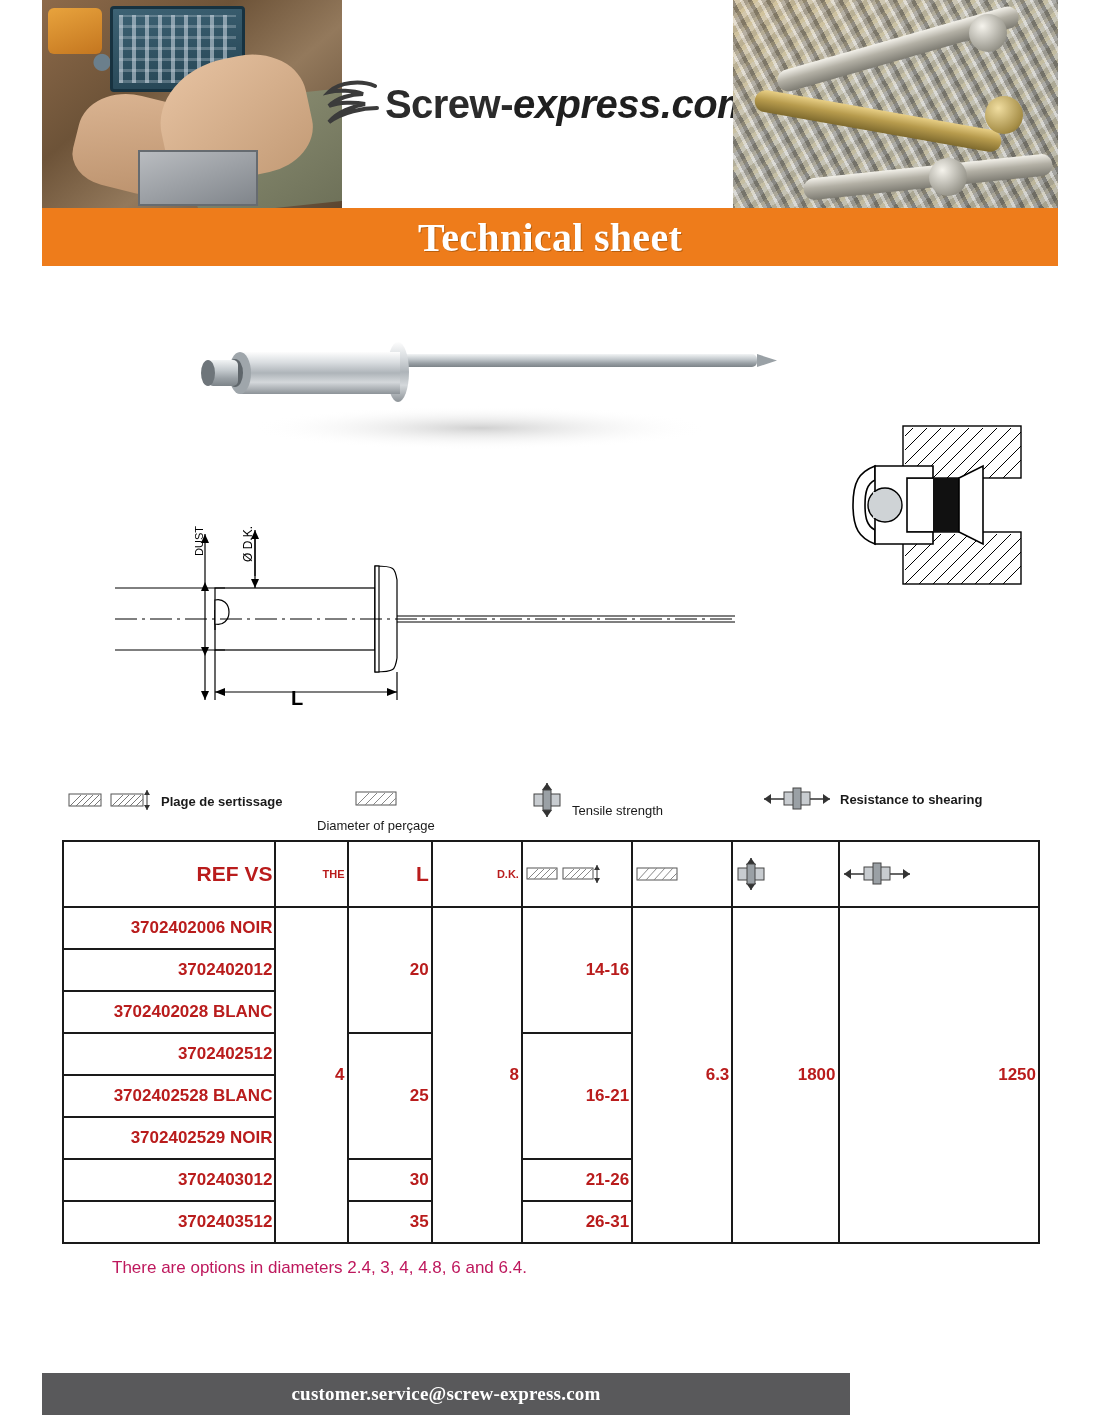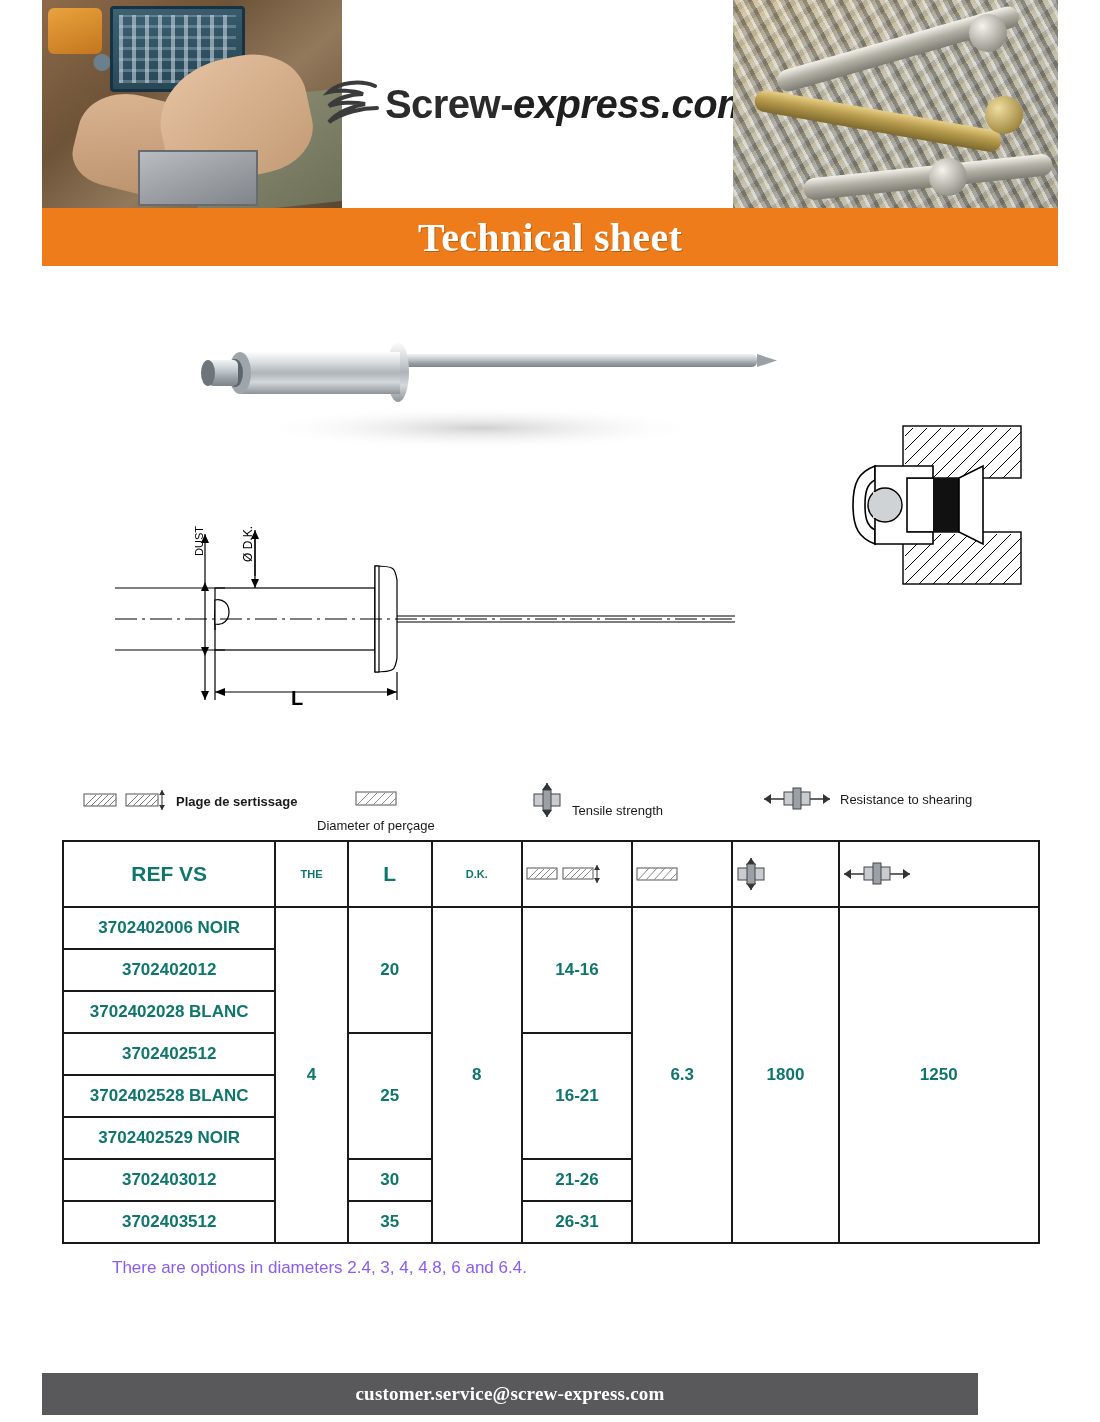--- a/index.html
+++ b/index.html
@@ -150,41 +150,41 @@
   .legend-label.bold { font-weight: 700; }
 
   
   table.spec {
     position: absolute; left: 62px; top: 840px; width: 978px;
     border-collapse: collapse;
     table-layout: fixed;
   }
   table.spec th, table.spec td {
     border: 2px solid #1a1a1a;
-    text-align: center;
+    text-align: right;
     vertical-align: middle;
     font-size: 17px;
     font-weight: 700;
-    color: #0f766e;
+    color: #b91c1c;
     height: 42px;
     padding: 0 2px;
   }
   table.spec th { height: 66px; }
   table.spec th.refvs { font-size: 21px; }
   table.spec th.small { font-size: 11px; font-weight: 700; border-radius: 16px; }
   table.spec th.l { font-size: 21px; }
   td.ref { font-size: 18px; border-radius: 19px; }
   .note {
     position: absolute; left: 112px; top: 1258px;
-    font-size: 17px; color: #8b5cf6;
+    font-size: 17px; color: #be185d;
   }
 
   
   .footer {
-    position: absolute; left: 42px; top: 1373px; width: 936px; height: 42px;
+    position: absolute; left: 42px; top: 1373px; width: 808px; height: 42px;
     background: #59595b;
     display: flex; align-items: center; justify-content: center;
   }
   .footer .mail {
     color: #ffffff; font-size: 19px; font-weight: 700;
     font-family: "Liberation Serif", serif;
     letter-spacing: .2px;
   }
   svg { display: block; }
 </style>
@@ -328,21 +328,21 @@
     <path d="M60 46 L118 46 L118 58 L92 58 L92 112 L118 112 L118 124 L60 124 Z" fill="#fff" stroke="#000" stroke-width="1.6"></path>
     <circle cx="70" cy="85" r="17" fill="#cfd3d6" stroke="#000" stroke-width="1.4"></circle>
     <rect x="58" y="72" width="22" height="26" fill="#cfd3d6" stroke="none"></rect>
     <rect x="118" y="58" width="26" height="54" fill="#111"></rect>
     <path d="M144 58 L168 46 L168 124 L144 112 Z" fill="#fff" stroke="#000" stroke-width="1.6"></path>
   </svg>
 </div>
 
 <div class="legend">
 
-  <div class="legend-item" style="left:20px; top:8px;justify-content:space-between;">
+  <div class="legend-item" style="left:5px; top:8px;justify-content:space-between;">
     <span>
       <svg width="86" height="26" viewBox="0 0 86 26">
         <rect x="2" y="6" width="32" height="12" fill="none" stroke="#555"></rect>
         <path d="M3 18 L14 7 M9 18 L20 7 M15 18 L26 7 M21 18 L32 7 M27 18 L34 11" stroke="#777" stroke-width="1"></path>
         <rect x="44" y="6" width="32" height="12" fill="none" stroke="#555"></rect>
         <path d="M45 18 L56 7 M51 18 L62 7 M57 18 L68 7 M63 18 L74 7 M69 18 L76 11" stroke="#777" stroke-width="1"></path>
         <line x1="80" y1="2" x2="80" y2="22" stroke="#333"></line>
         <path d="M80 2 l-3 5 h6 z" fill="#333"></path>
         <path d="M80 22 l-3 -5 h6 z" fill="#333"></path>
       </svg>
@@ -366,21 +366,21 @@
         <line x1="17" y1="1" x2="17" y2="35" stroke="#333" stroke-width="1.5"></line>
         <path d="M17 1 l-5 7 h10 z" fill="#333"></path>
         <path d="M17 35 l-5 -7 h10 z" fill="#333"></path>
         <rect x="4" y="12" width="26" height="12" fill="#c8ccd0" stroke="#444"></rect>
         <rect x="13" y="8" width="8" height="20" fill="#9aa0a5" stroke="#444"></rect>
       </svg>
     </span>
     <span class="legend-label">Tensile strength</span>
   </div>
 
-  <div class="legend-item" style="left:700px; top:6px;">
+  <div class="legend-item" style="left:700px; top:6px;font-weight:bold;">
     <span>
       <svg width="70" height="26" viewBox="0 0 70 26">
         <line x1="2" y1="13" x2="68" y2="13" stroke="#333" stroke-width="1.5"></line>
         <path d="M2 13 l7 -5 v10 z" fill="#333"></path>
         <path d="M68 13 l-7 -5 v10 z" fill="#333"></path>
         <rect x="22" y="6" width="26" height="13" fill="#c8ccd0" stroke="#444"></rect>
         <rect x="31" y="2" width="8" height="21" fill="#9aa0a5" stroke="#444"></rect>
       </svg>
     </span>
     <span class="legend-label">Resistance to shearing</span>

